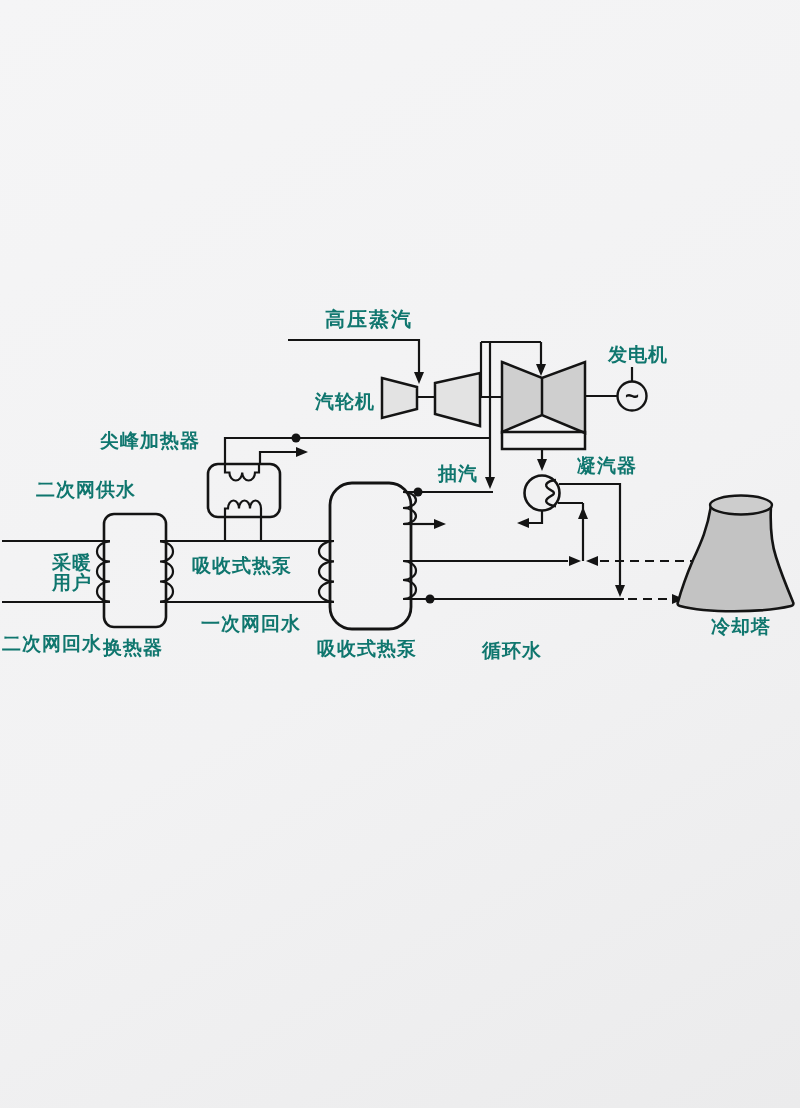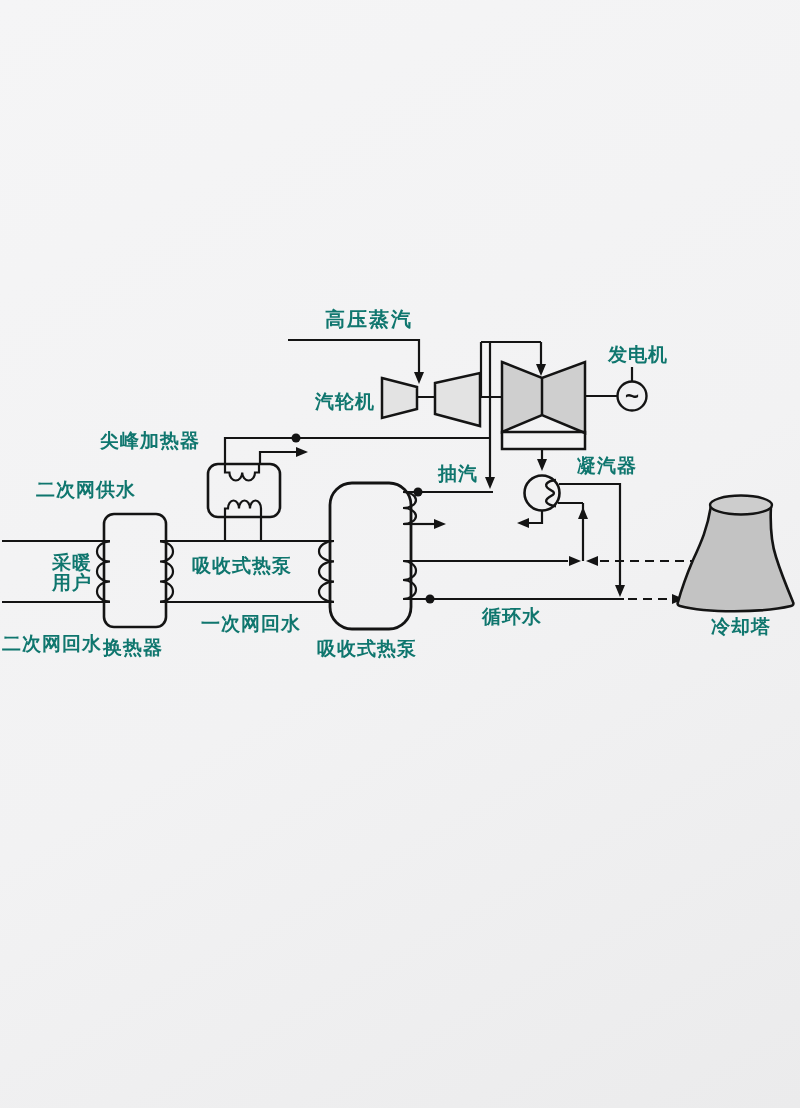--- a/index.html
+++ b/index.html
@@ -165,17 +165,17 @@
   <div class="lbl" style="left:2px;top:610px;margin-top:24px;">二次网回水</div>
 
   <div class="lbl" style="left:103px;top:638px;">换热器</div>
 
   <div class="lbl" style="left:192px;top:556px;">吸收式热泵</div>
 
   <div class="lbl" style="left:201px;top:614px;">一次网回水</div>
 
   <div class="lbl" style="left:317px;top:639px;text-align:center;">吸收式热泵</div>
 
-  <div class="lbl" style="left:482px;top:607px;">循环水</div>
+  <div class="lbl" style="left:482px;top:641px;">循环水</div>
 
   <div class="lbl" style="left:711px;top:617px;">冷却塔</div>
 
 </div>
 
 </body></html>

